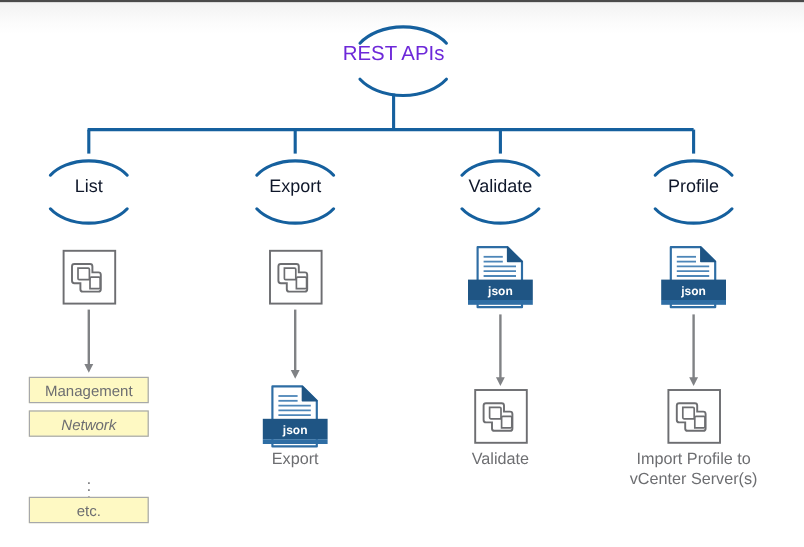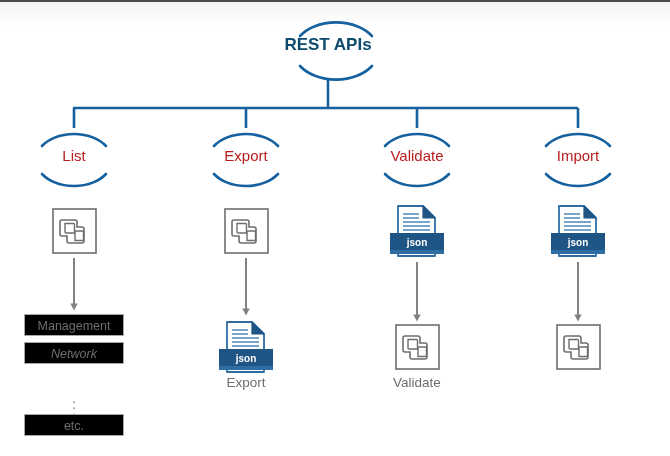--- a/index.html
+++ b/index.html
@@ -37,46 +37,45 @@
   .svg-layer {
     position: absolute;
     left: 0; top: 0;
     width: 670px; height: 456px;
   }
 
   
   .node-label {
     position: absolute;
     text-align: center;
-    color: #b91c1c;
+    color: #0f172a;
     font-size: 15px;
     line-height: 17px;
     white-space: nowrap;
   }
   .root-label {
     font-size: 17px;
-    color: #0c4a6e;
-    font-weight: bold;
+    color: #6d28d9;
   }
   .caption {
     position: absolute;
     text-align: center;
     color: #6d6e71;
     font-size: 13.5px;
     line-height: 16px;
   }
   .caption span { display: block; }
 
   
   .list-box {
     position: absolute;
     width: 100px;
     height: 22px;
     border: 1px solid #a6a8ab;
-    background: #000000;
+    background: #fef9c3;
     color: #6d6e71;
     font-size: 12.5px;
     line-height: 22px;
     text-align: center;
     box-sizing: border-box;
   }
   .ellipsis-dots {
     position: absolute;
     width: 100px;
     text-align: center;
@@ -212,33 +211,37 @@
       <path d="M569,339.5 h8.5 a1,1 0 0 1 1,1 v8.5 h-8.5 a1,1 0 0 1 -1,-1 z" fill="none" stroke="#6d6e71" stroke-width="1.4"></path>
       <path d="M582,347 h4.5 a1,1 0 0 1 1,1 v7.5 a1,1 0 0 1 -1,1 h-7.5 v-8.5 a1,1 0 0 1 1,-1 z" fill="none" stroke="#6d6e71" stroke-width="1.4"></path>
     </g>
   </svg>
 
   <div class="node-label root-label" style="left:258px; top:36px; width:140px;">REST APIs</div>
 
   <div class="node-label" style="left:24px; top:147px; width:100px;">List</div>
   <div class="node-label" style="left:196px; top:147px; width:100px;">Export</div>
   <div class="node-label" style="left:367px; top:147px; width:100px;">Validate</div>
-  <div class="node-label" style="left:528px; top:147px; width:100px;">Import</div>
+  <div class="node-label" style="left:528px; top:147px; width:100px;">Profile</div>
 
   <div class="list-box" style="left:24px; top:314px;">Management</div>
   <div class="list-box" style="left:24px; top:342px;font-style:italic;">Network</div>
   <div class="ellipsis-dots" style="left:24px; top:396px;">
       <i>.</i>
       <i>.</i>
       <i>.</i>
     </div>
   <div class="list-box" style="left:24px; top:414px;">etc.</div>
 
   <div class="caption" style="left:181px; top:375px; width:130px;">
     <span>Export</span>
   </div>
 
   <div class="caption" style="left:342px; top:375px; width:150px;">
     <span>Validate</span>
   </div>
 
+  <div class="caption" style="left:503px; top:375px; width:150px;">
+    <span>Import Profile to</span>
+    <span>vCenter Server(s)</span>
+  </div>
 
 </div>
 
 </body></html>

